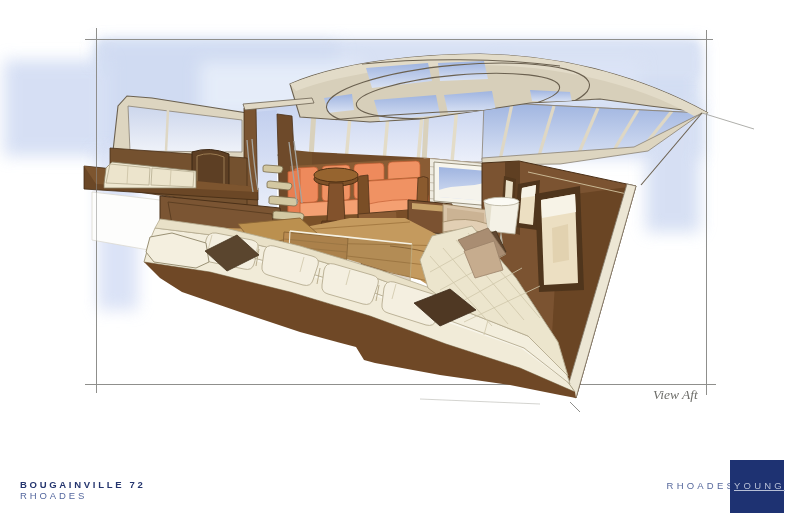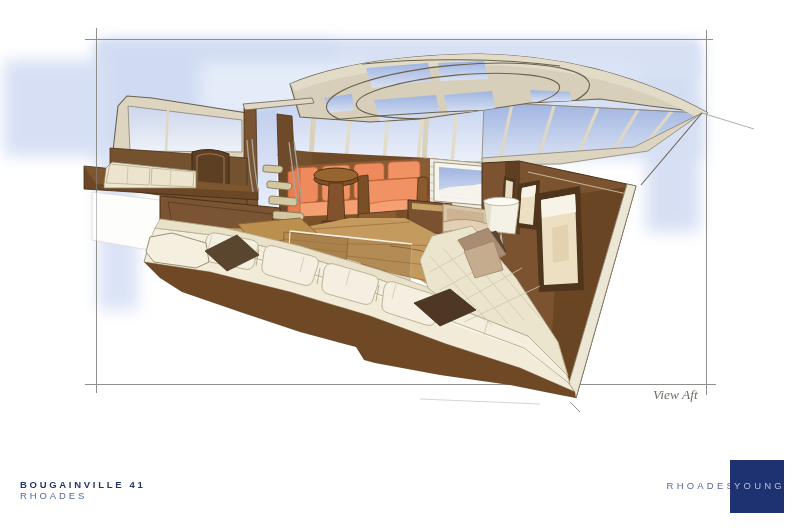--- a/index.html
+++ b/index.html
@@ -1,21 +1,21 @@
 <!DOCTYPE html>
 <html><head>
 <meta charset="utf-8">
 <style>
   html,body{margin:0;padding:0;background:#ffffff;width:800px;height:530px;overflow:hidden;}
   body{font-family:"Liberation Sans", sans-serif;}
   .cap1{position:absolute;left:20px;top:479px;color:#24356e;font-size:9.5px;font-weight:bold;letter-spacing:2.7px;}
   .cap2{position:absolute;left:20px;top:490px;color:#54679e;font-size:9.5px;letter-spacing:2.9px;}
   .rhoades{position:absolute;right:64px;top:480px;color:#56689c;font-size:9.5px;letter-spacing:3.2px;}
   .ysq{position:absolute;left:730px;top:460px;width:54px;height:53px;background:#1e3272;}
-  .young{position:absolute;left:734px;top:480px;color:#b7bfd6;font-size:9.5px;letter-spacing:3.2px;}
+  .young{position:absolute;left:734px;top:480px;color:#b7bfd6;font-size:9.5px;letter-spacing:3.2px;text-decoration:underline;}
 </style>
 </head>
 <body>
 
 <svg width="800" height="530" viewBox="0 0 800 530" style="position:absolute;left:0;top:0">
 <defs>
   <filter id="soft" x="-40%" y="-40%" width="180%" height="180%">
         <feGaussianBlur stdDeviation="8"></feGaussianBlur>
       </filter>
   <filter id="soft2" x="-40%" y="-40%" width="180%" height="180%">
@@ -342,21 +342,21 @@
 
 <path d="M570,402 L580,412" stroke="#8f8f8c" stroke-width="1" fill="none"></path>
 
 <path d="M420,399 L540,404" stroke="#c9c9c4" stroke-width="0.8" fill="none"></path>
 
 <line x1="96.5" y1="155" x2="96.5" y2="393" stroke="#8f8f8c" stroke-width="1" opacity="0.55"></line>
 
 <text x="653" y="399" font-family="Liberation Serif" font-style="italic" font-size="13.5" fill="#6e6e6a">View Aft</text>
 </svg>
 
-<div class="cap1">BOUGAINVILLE 41</div>
+<div class="cap1">BOUGAINVILLE 72</div>
 
 <div class="cap2">RHOADES</div>
 
 <div class="rhoades">RHOADES</div>
 
 <div class="ysq"></div>
 
 <div class="young">YOUNG</div>
 
 </body></html>

